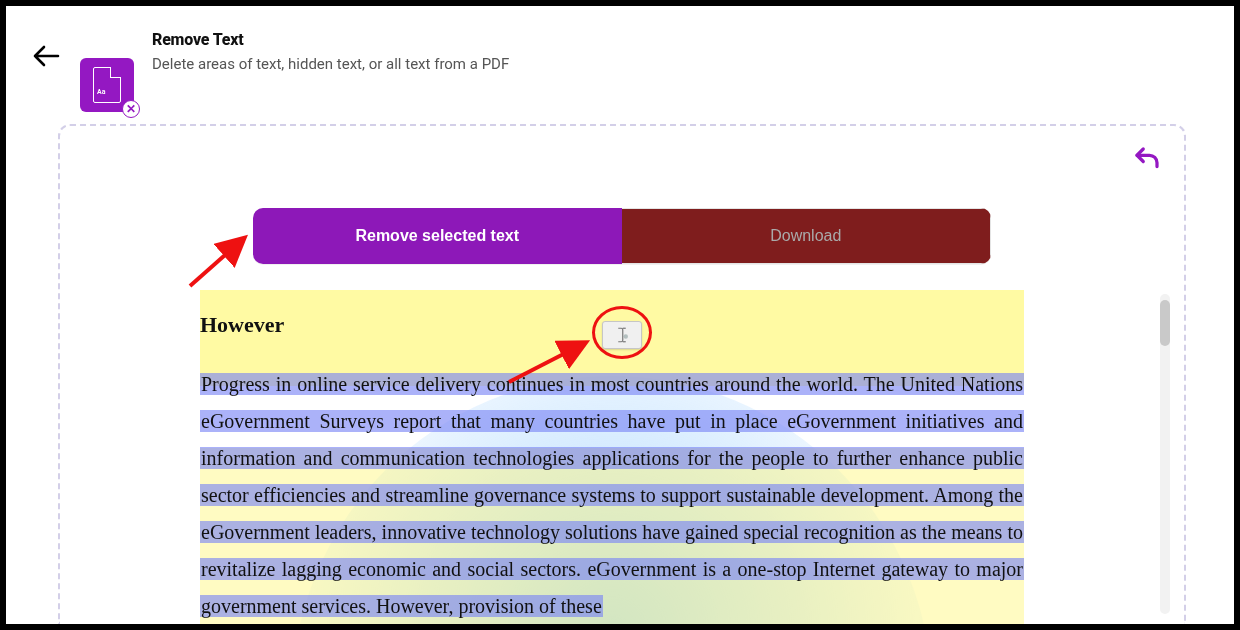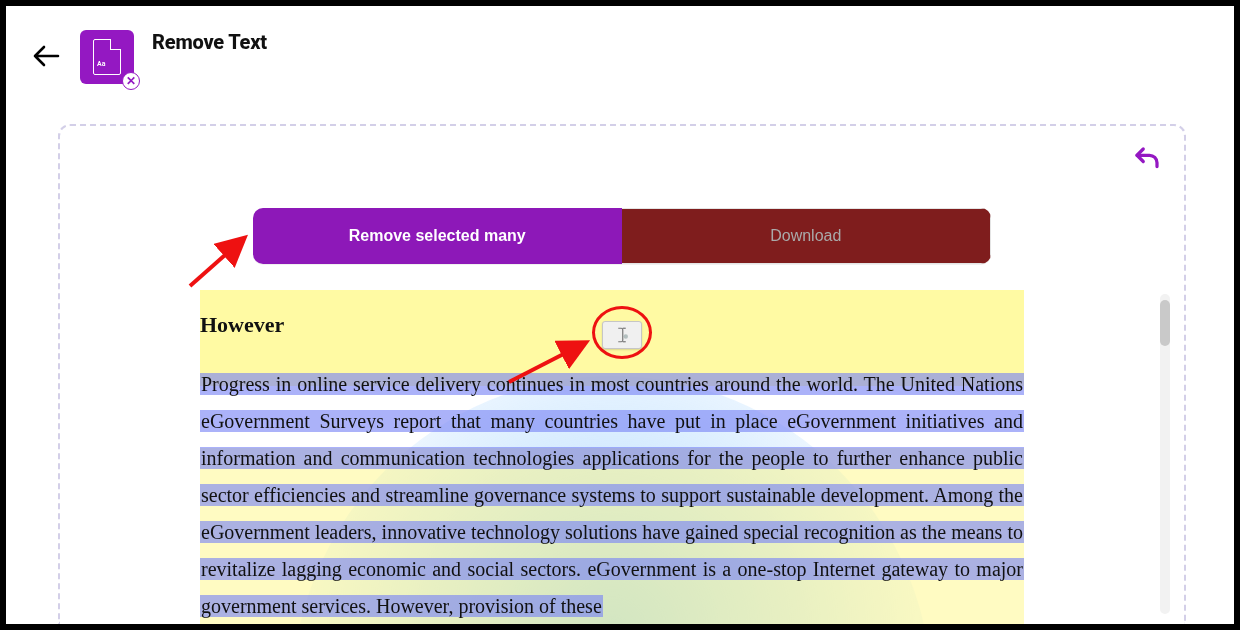--- a/index.html
+++ b/index.html
@@ -3,27 +3,27 @@
 <meta charset="utf-8">
 <style>
   * { box-sizing: border-box; margin: 0; padding: 0; }
   html, body { width: 1240px; height: 630px; font-family: -apple-system, BlinkMacSystemFont, "Segoe UI", Roboto, Arial, sans-serif; background:#fff; }
 
   .frame { width:1240px; height:630px; border:6px solid #000; position:relative; background:#fff; overflow:hidden; }
 
   .header { display:flex; align-items:flex-start; padding:24px 24px 14px 24px; gap:18px; }
   .back-btn { width:32px; height:32px; display:flex; align-items:center; justify-content:center; cursor:pointer; margin-top:10px; color:#000; }
 
-  .logo-badge { width:54px; height:54px; background:#9418c2; border-radius:6px; display:flex; align-items:center; justify-content:center; position:relative; }
+  .logo-badge { width:54px; height:54px; background:#9418c2; border-radius:6px; display:flex; align-items:center; justify-content:center; position:relative;margin-top:28px; }
   .logo-inner { width:28px; height:36px; border:1.6px solid #fff; border-radius:2px; position:relative; }
   .logo-inner::before { content:""; position:absolute; right:-1px; top:-1px; width:10px; height:10px; background:#9418c2; border-left:1.6px solid #fff; border-bottom:1.6px solid #fff; }
   .logo-aa { position:absolute; left:3px; bottom:6px; font-size:7px; color:#fff; font-weight:600; }
   .logo-x { position:absolute; right:-6px; bottom:-6px; width:18px; height:18px; background:#fff; border-radius:50%; display:flex; align-items:center; justify-content:center; color:#9418c2; font-size:12px; font-weight:800; border:1.6px solid #9418c2;}
 
-  .title-block h1 { font-size:20px; font-weight:800; color:#111; letter-spacing:-0.2px; }
+  .title-block h1 { font-size:16px; font-weight:800; color:#111; letter-spacing:-0.2px; }
   .title-block p  { font-size:15px; color:#555; margin-top:6px; }
 
   .drop-area { position:absolute; left:52px; right:48px; top:118px; bottom:0; border:2px dashed #d3cfe8; border-bottom:none; border-radius:12px 12px 0 0; background:#fff; overflow:hidden; }
 
   .undo-btn { position:absolute; top:18px; right:22px; color:#9418c2; cursor:pointer; }
 
   .btn-row { position:absolute; top:82px; left:50%; transform:translateX(-50%); width:738px; height:56px; display:flex; border-radius:10px; overflow:hidden; box-shadow:0 1px 0 rgba(0,0,0,0.06); }
   .btn-primary   { flex:1; background:#8d18b8; color:#fff; font-size:16px; font-weight:600; border:none; cursor:pointer; }
   .btn-secondary { flex:1; background:#7f1d1d; color:#aaa; font-size:16px; font-weight:500; border:1px solid #e4e4e4; border-left:none; cursor:default; }
 
@@ -64,34 +64,35 @@
       </svg>
     </div>
     <div class="logo-badge">
       <div class="logo-inner">
         <span class="logo-aa">Aa</span>
       </div>
       <div class="logo-x">✕</div>
     </div>
     <div class="title-block">
       <h1>Remove Text</h1>
+      <p>Delete areas of text, hidden text, or all text from a PDF</p>
     </div>
   </div>
 
   <div class="drop-area">
 
     <div class="undo-btn">
       <svg width="30" height="30" viewBox="0 0 24 24" fill="none">
         <path d="M9 14 L4 9 L9 4" stroke="#9418c2" stroke-width="2.6" stroke-linecap="round" stroke-linejoin="round"></path>
         <path d="M4 9 H14 a6 6 0 0 1 6 6 v3" stroke="#9418c2" stroke-width="2.6" stroke-linecap="round" stroke-linejoin="round"></path>
       </svg>
     </div>
 
     <div class="btn-row">
-      <button class="btn-primary">Remove selected many</button>
+      <button class="btn-primary">Remove selected text</button>
       <button class="btn-secondary">Download</button>
     </div>
 
     <div class="arrow" style="left:124px; top:106px;">
       <svg width="70" height="60" viewBox="0 0 70 60">
         <defs>
             <marker id="ah1" markerWidth="8" markerHeight="8" refX="6" refY="4" orient="auto">
               <path d="M0,0 L8,4 L0,8 Z" fill="#e11"></path>
             </marker>
           </defs>

